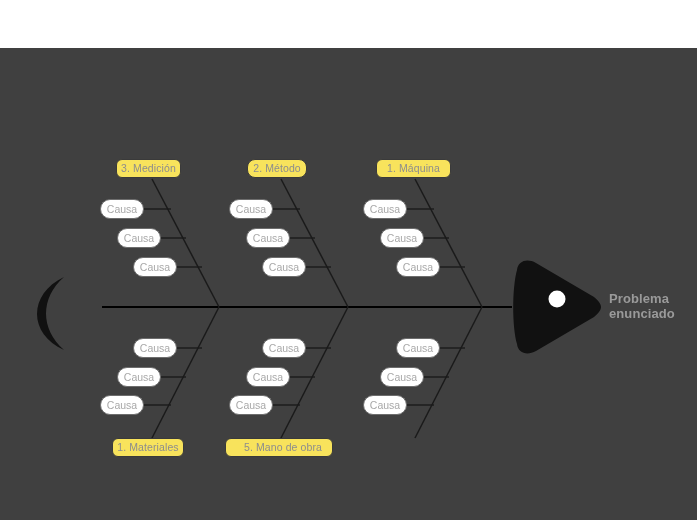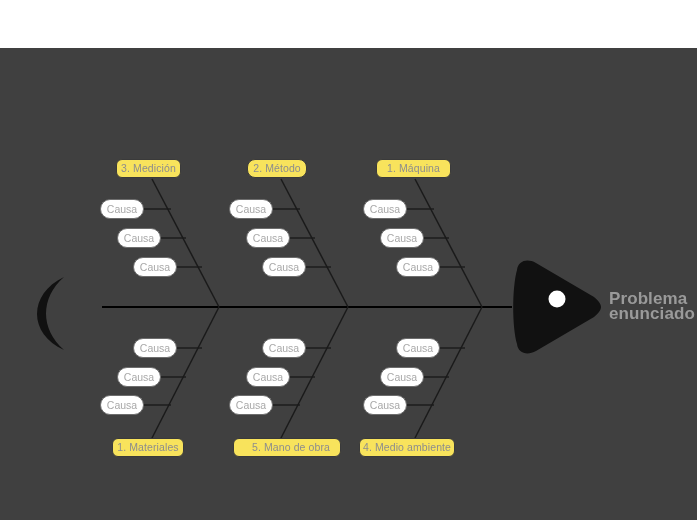--- a/index.html
+++ b/index.html
@@ -56,21 +56,21 @@
     width: 44px;
     height: 20px;
     white-space: nowrap;
   }
   #problem-label {
     position: absolute;
     left: 609px;
     top: 243px;
     width: 86px;
     color: #9a9a9a;
-    font-size: 17px;
+    font-size: 13px;
     font-weight: bold;
     line-height: 15px;
     letter-spacing: 0.1px;
   }
 </style>
 </head>
 <body>
 
 <div id="canvas">
 
@@ -126,23 +126,22 @@
   </svg>
 
   <div class="cat-box" style="left:116px; top:111px; width:65px;">3. Medición</div>
 
   <div class="cat-box" style="left:247px; top:111px; width:60px;border-radius:8px;">2. Método</div>
 
   <div class="cat-box" style="left:376px; top:111px; width:75px;">1. Máquina</div>
 
   <div class="cat-box" style="left:112px; top:390px; width:72px;">1. Materiales</div>
 
-  <div class="cat-box" style="left:233px; top:390px; width:108px;padding-left:8px;">5. Mano de obra</div>
+  <div class="cat-box" style="left:225px; top:390px; width:108px;padding-left:8px;">5. Mano de obra</div>
 
-  <div class="cat-box" style="left:359px; top:390px; width:96px;">4. Medio ambiente</div>
 
   <div class="cause-box" style="left:100px; top:151px;">Causa</div>
   <div class="cause-box" style="left:117px; top:180px;">Causa</div>
   <div class="cause-box" style="left:133px; top:209px;">Causa</div>
 
   <div class="cause-box" style="left:229px; top:151px;">Causa</div>
   <div class="cause-box" style="left:246px; top:180px;">Causa</div>
   <div class="cause-box" style="left:262px; top:209px;">Causa</div>
 
   <div class="cause-box" style="left:363px; top:151px;">Causa</div>

